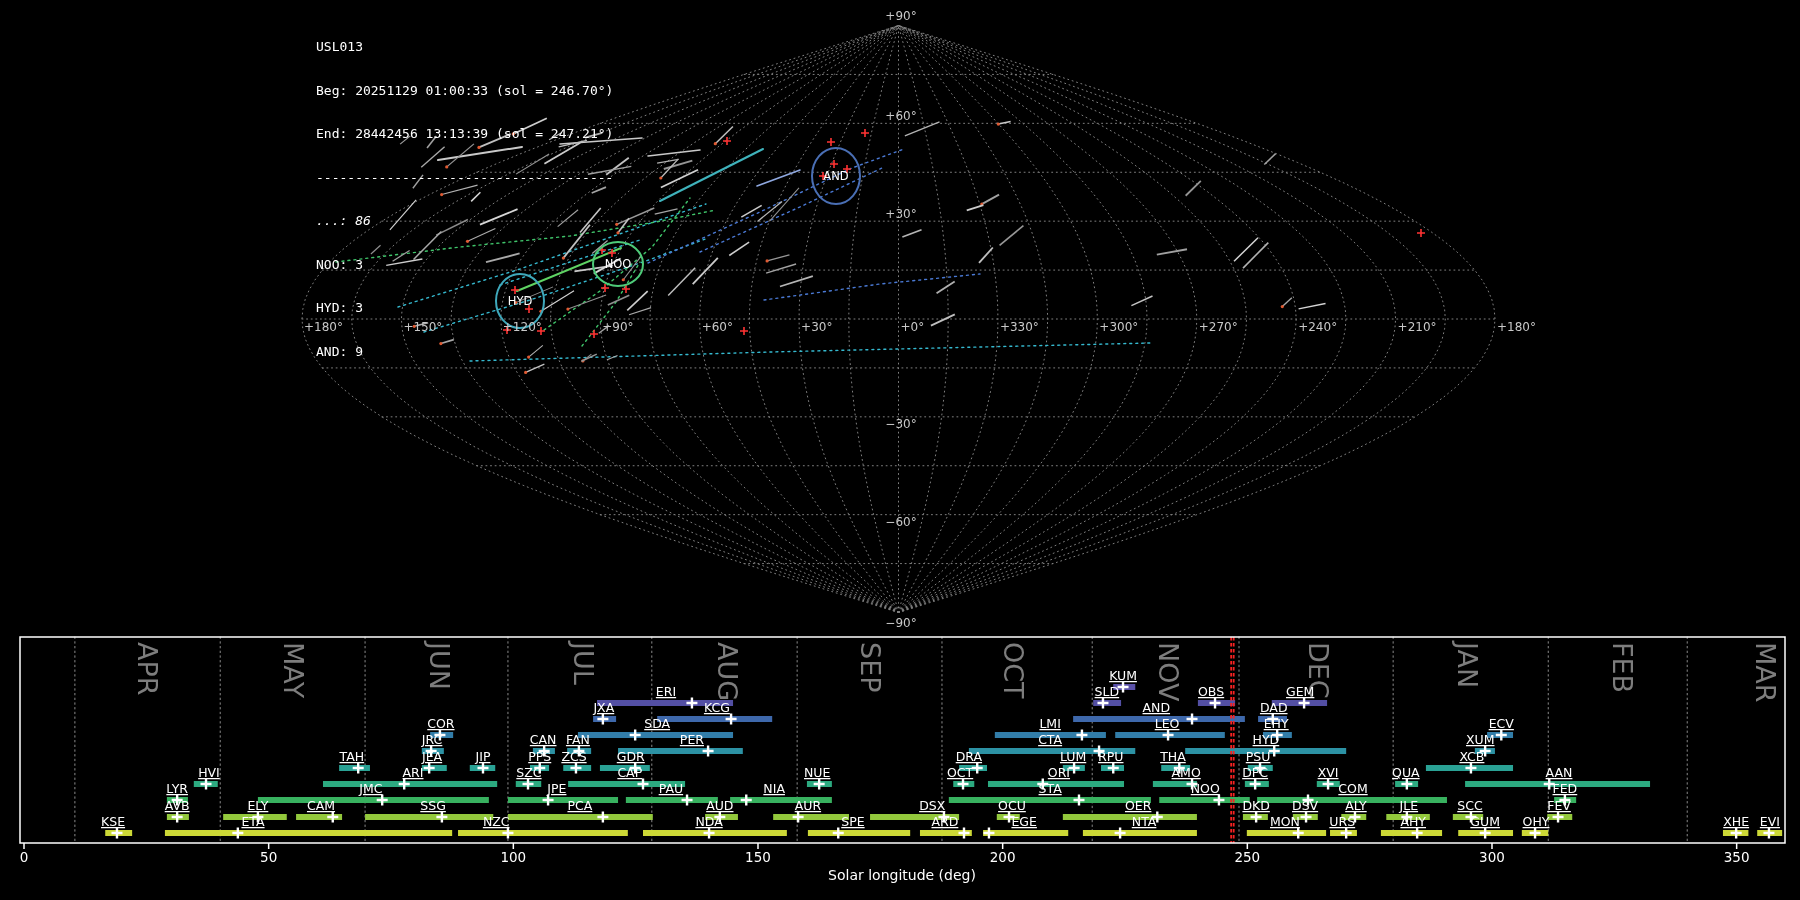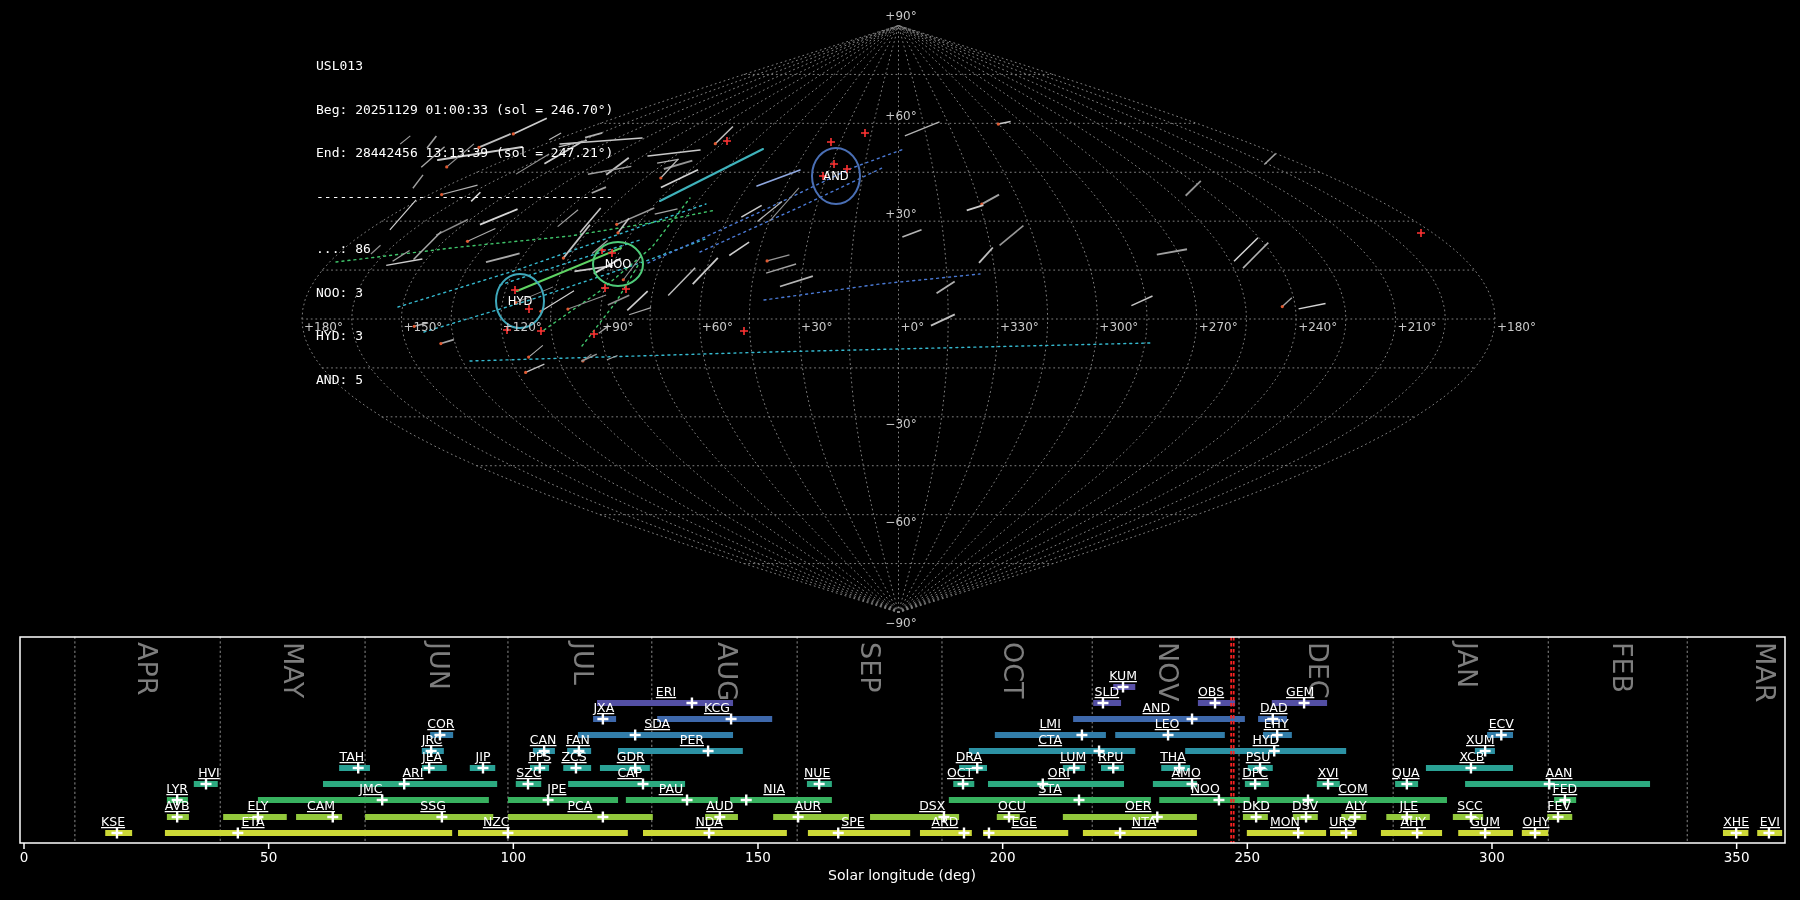--- a/index.html
+++ b/index.html
@@ -1,21 +1,21 @@
 <!DOCTYPE html>
 <html><head>
 <meta charset="utf-8">
 <style>
   html,body{margin:0;padding:0;background:#000;}
   body{position:relative;width:1800px;height:900px;overflow:hidden;
        font-family:"DejaVu Sans",sans-serif;}
   #scene{position:absolute;left:0;top:0;}
-  #hdr{position:absolute;left:316px;top:30px;color:#fff;
+  #hdr{position:absolute;left:316px;top:11px;color:#fff;
        font:13px/14.5px "DejaVu Sans Mono",monospace;white-space:pre;}
-  #hdr .gap{margin-top:9px;}
+  #hdr .gap{margin-top:0;font-style:italic;}
 </style>
 </head>
 <body>
 
 <svg id="scene" width="1800" height="900" viewBox="0 0 1800 900">
   <g id="g-map">
       <g stroke="#8e8e8e" stroke-width="1" fill="none" stroke-dasharray="1 3.6" stroke-linecap="round" opacity="0.9">
         <line x1="744.1092632154443" y1="563.575" x2="1052.8907367845557" y2="563.575"></line>
         <line x1="600.24" y1="514.66" x2="1196.76" y2="514.66"></line>
         <line x1="476.6966628866007" y1="465.745" x2="1320.3033371133993" y2="465.745"></line>
@@ -525,14 +525,14 @@
 </svg>
 
 <div id="hdr">
   <div>USL013</div>
   <div>Beg: 20251129 01:00:33 (sol = 246.70°)</div>
   <div>End: 28442456 13:13:39 (sol = 247.21°)</div>
   <div>--------------------------------------</div>
   <div class="gap">...: 86</div>
   <div>NOO: 3</div>
   <div>HYD: 3</div>
-  <div>AND: 5</div>
+  <div>AND: 9</div>
 </div>
 
 </body></html>

